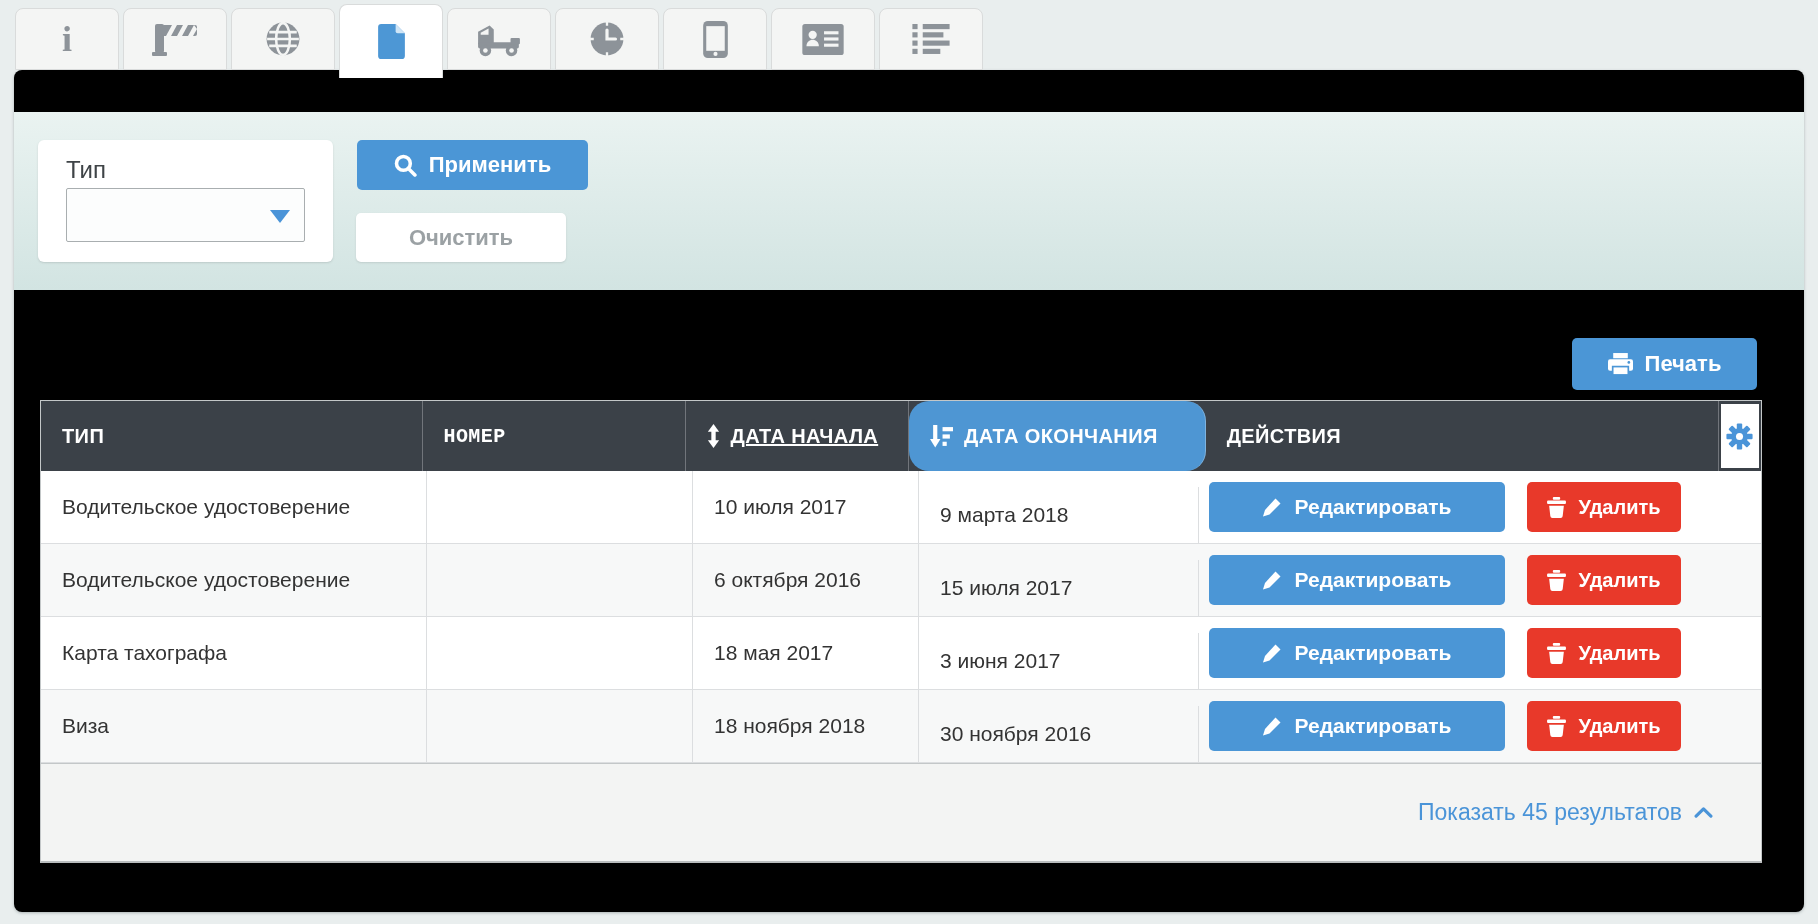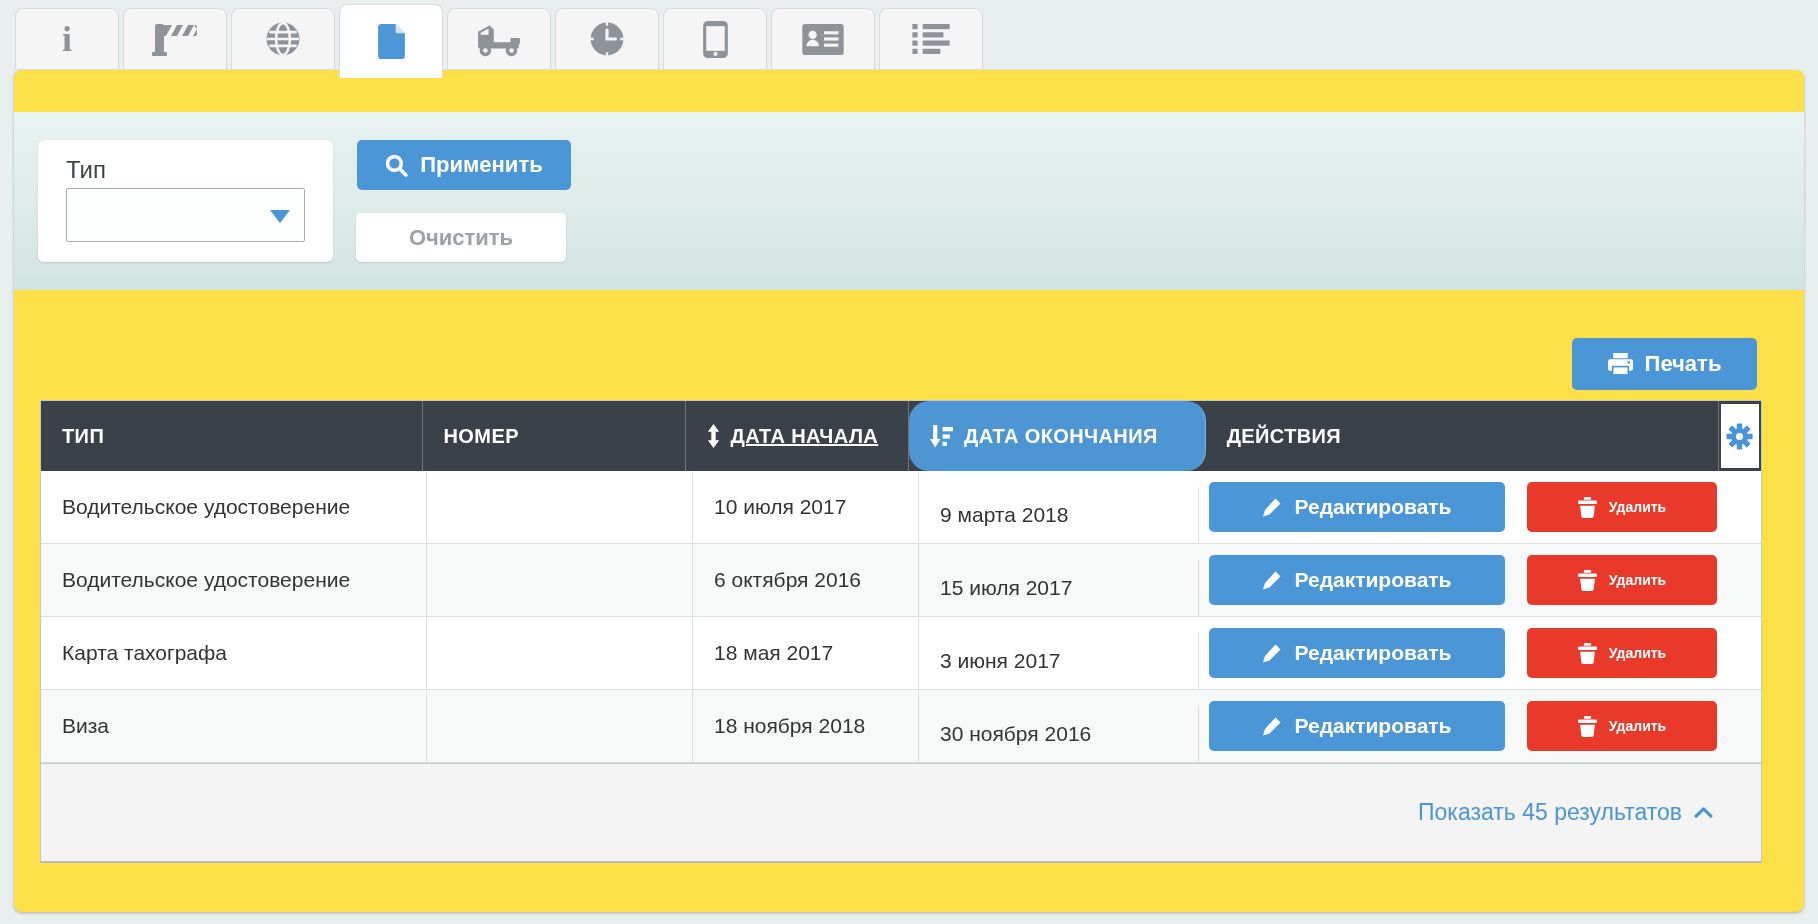--- a/index.html
+++ b/index.html
@@ -21,21 +21,21 @@
     color:#8d9399; cursor:pointer;
   }
   .tab.active {
     margin-top:-4px; height:74px;
     background:#fff; border-bottom:none;
     color:#4d97d5;
   }
   
   .panel {
     position:absolute; left:14px; top:70px; width:1790px; height:842px;
-    background:#fde047; border-radius:8px;
+    background:#000000; border-radius:8px;
     box-shadow:0 1px 3px rgba(120,130,132,.55);
     z-index:2;
   }
   .filter-band {
     position:absolute; left:0; top:42px; width:100%; height:178px;
     background:linear-gradient(180deg,#eaf3f1 0%, #d2e4e2 100%);
   }
   .filter-card {
     position:absolute; left:24px; top:28px; width:295px; height:122px;
     background:#fff; border-radius:6px; box-shadow:0 1px 2px rgba(140,150,150,.35);
@@ -49,41 +49,41 @@
     position:absolute; right:14px; top:21px; width:0; height:0;
     border-left:10px solid transparent; border-right:10px solid transparent;
     border-top:13px solid #4a94d8;
   }
   .btn {
     display:flex; align-items:center; justify-content:center; gap:12px;
     border:none; border-radius:5px; cursor:pointer;
     font-family:"Liberation Sans", sans-serif;
     font-size:22px; font-weight:bold; color:#fff;
   }
-  .btn-apply { position:absolute; left:343px; top:28px; width:214px; height:50px; background:#4b96d6; }
+  .btn-apply { position:absolute; left:343px; top:28px; width:231px; height:50px; background:#4b96d6; }
   .btn-clear { position:absolute; left:342px; top:101px; width:210px; height:49px; background:#fff; color:#9ba1a4; box-shadow:0 1px 2px rgba(140,150,150,.3); }
   .btn-print { position:absolute; left:1558px; top:268px; width:185px; height:52px; background:#4b96d6; }
   
   .doc-table {
     position:absolute; left:26px; top:330px; width:1722px;
     border:1px solid #c3c7c8; border-bottom:2px solid #b9bdbe;
     background:#fff;
   }
   .thead { display:flex; height:70px; background:#3b4148; }
   .th {
     display:flex; align-items:center; gap:11px;
     padding-left:21px;
     color:#fff; font-size:20px; font-weight:bold; letter-spacing:.4px;
     border-right:1px solid rgba(255,255,255,.28);
     cursor:default;
   }
   .th.sortable { cursor:pointer; }
   .th.sort-active { background:#4e96d3; }
   .th-type { width:386px; }
-  .th-number { width:266px; }
+  .th-number { width:266px;font-family:Liberation Mono, monospace; }
   .th-start { width:226px;text-decoration:underline; }
   .th-end { width:300px;border-radius:20px; }
   .th-actions { width:519px; }
   .th-gear { width:43px; border-right:none; padding:0; }
   .gear-box {
     width:100%; height:100%; margin:0; padding:3px 2px;
   }
   .gear-inner {
     width:100%; height:100%; background:#fff;
     display:flex; align-items:center; justify-content:center; cursor:pointer;
@@ -94,21 +94,21 @@
     display:flex; align-items:center; padding-left:21px;
     font-size:21px; color:#333;
     border-right:1px solid #dcdee0;
   }
   .td-type { width:386px; }
   .td-number { width:266px; }
   .td-start { width:226px; }
   .td-end { width:280px;margin-top:16px; }
   .td-actions { width:562px; border-right:none; padding-left:10px; gap:22px; }
   .btn-edit { width:296px; height:50px; background:#4b96d6; font-size:21px; }
-  .btn-delete { width:190px; height:50px; background:#e8392a; font-size:14px; }
+  .btn-delete { width:154px; height:50px; background:#e8392a; font-size:20px; }
   .tfoot {
     height:98px; background:#f3f4f3; border-top:1px solid #c3c7c8;
     display:flex; align-items:center; justify-content:flex-end;
     padding-right:48px;
   }
   .show-results {
     display:flex; align-items:center; gap:12px;
     color:#4a94d8; font-size:23px; text-decoration:none; cursor:pointer;
   }
   .serif-i { font-family:"Liberation Serif", serif; }

